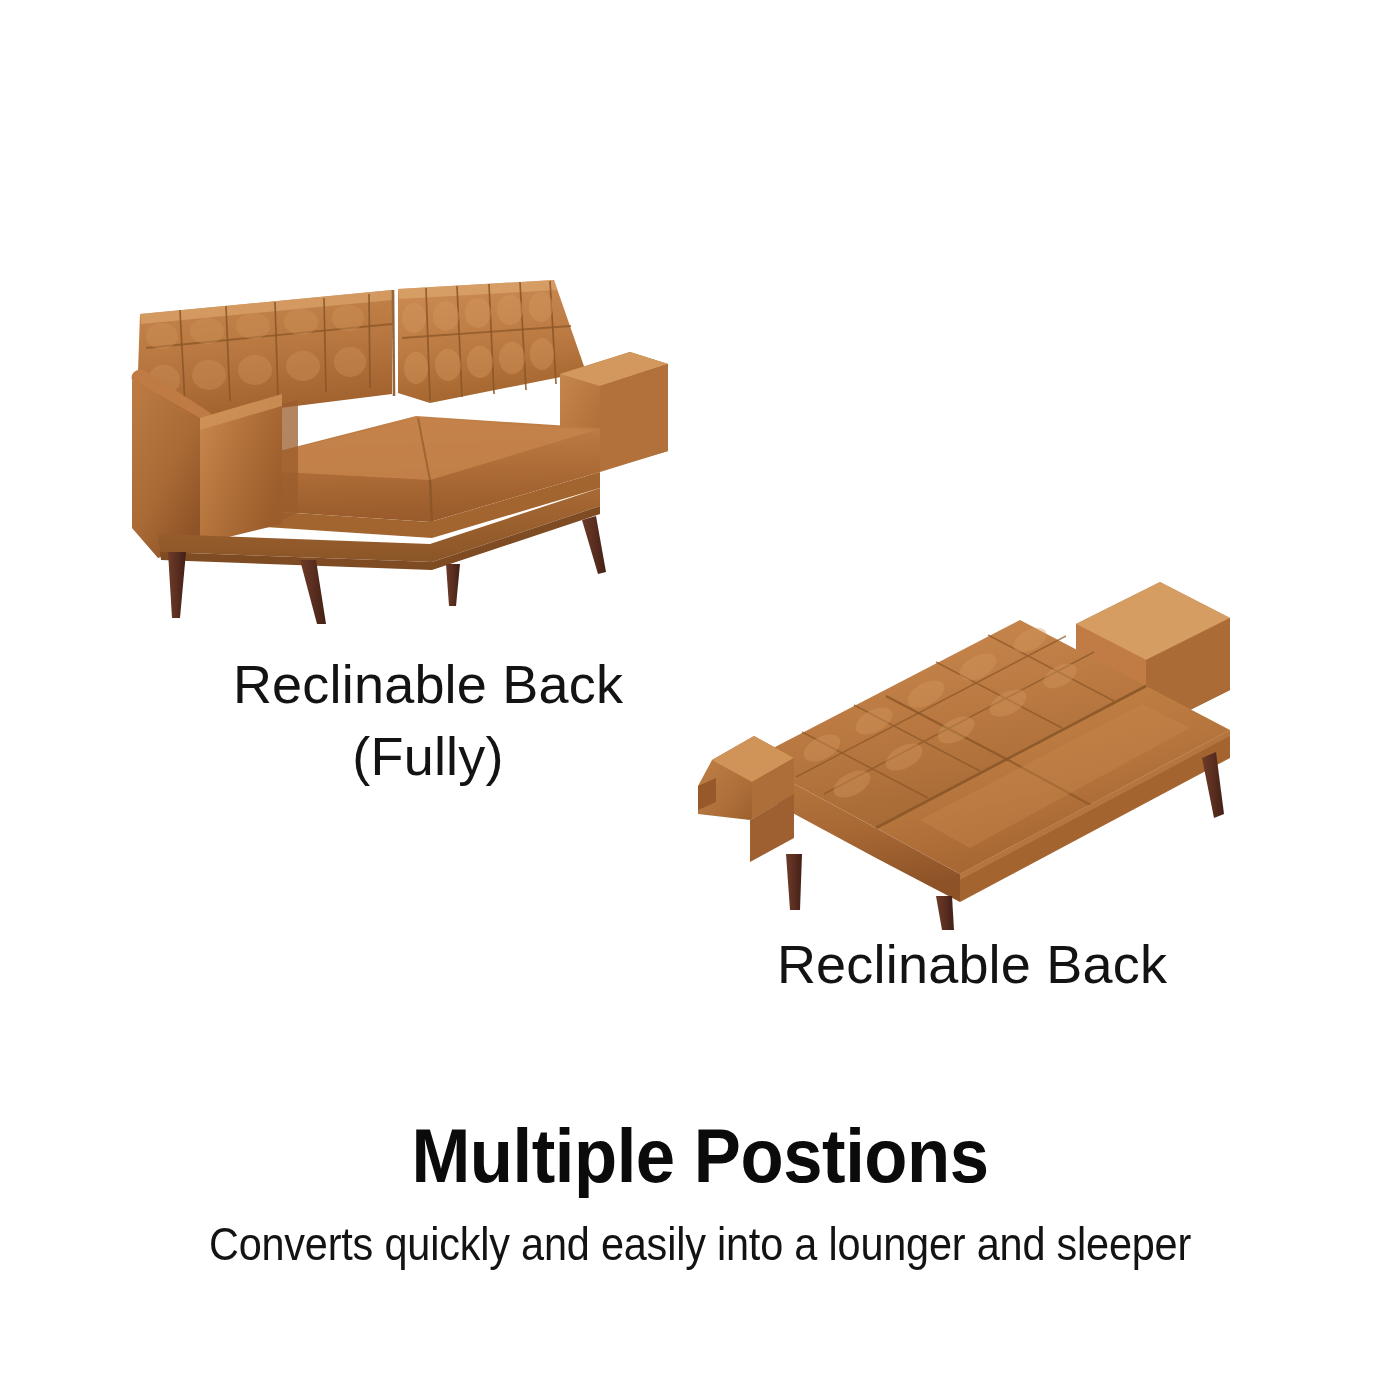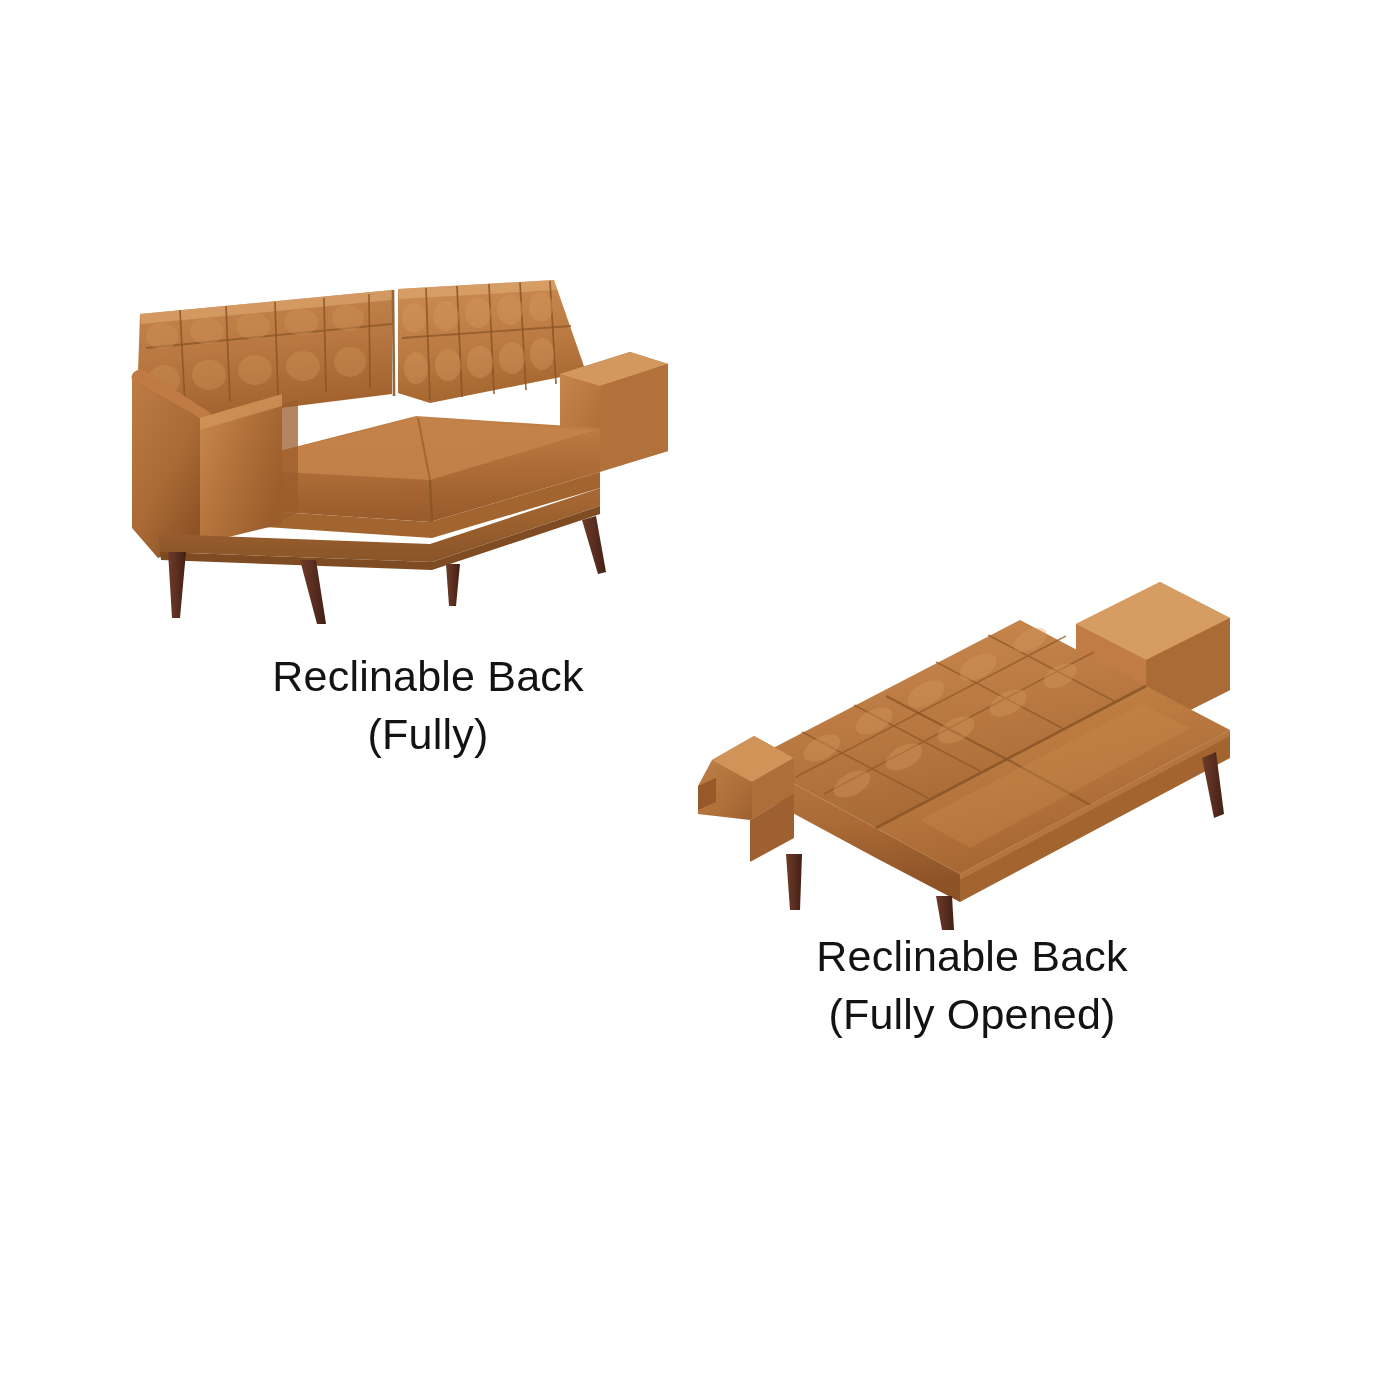--- a/index.html
+++ b/index.html
@@ -23,21 +23,21 @@
     background: #ffffff;
   }
 
   
   .caption {
     position: absolute;
     text-align: center;
     color: #131313;
     font-family: "Liberation Sans", sans-serif;
     font-weight: 300;
-    font-size: 43px;
+    font-size: 54px;
     line-height: 1.34;
     letter-spacing: 0.2px;
     white-space: nowrap;
   }
   .caption .l2 { display: block; }
 
   #caption-closed {
     left: 128px;
     top: 648px;
     width: 600px;
@@ -327,17 +327,20 @@
     </svg>
   </div>
 
   <div class="caption" id="caption-closed">
     <span>Reclinable Back</span>
     <span class="l2">(Fully)</span>
   </div>
 
   <div class="caption" id="caption-opened">
     <span>Reclinable Back</span>
-    <span class="l2">(Fully Opened)</span>
-  </div>
-
+  </div>
+
+  <div class="footer">
+    <div class="headline">Multiple Postions</div>
+    <div class="subtitle">Converts quickly and easily into a lounger and sleeper</div>
+  </div>
 
 </div>
 
 </body></html>

